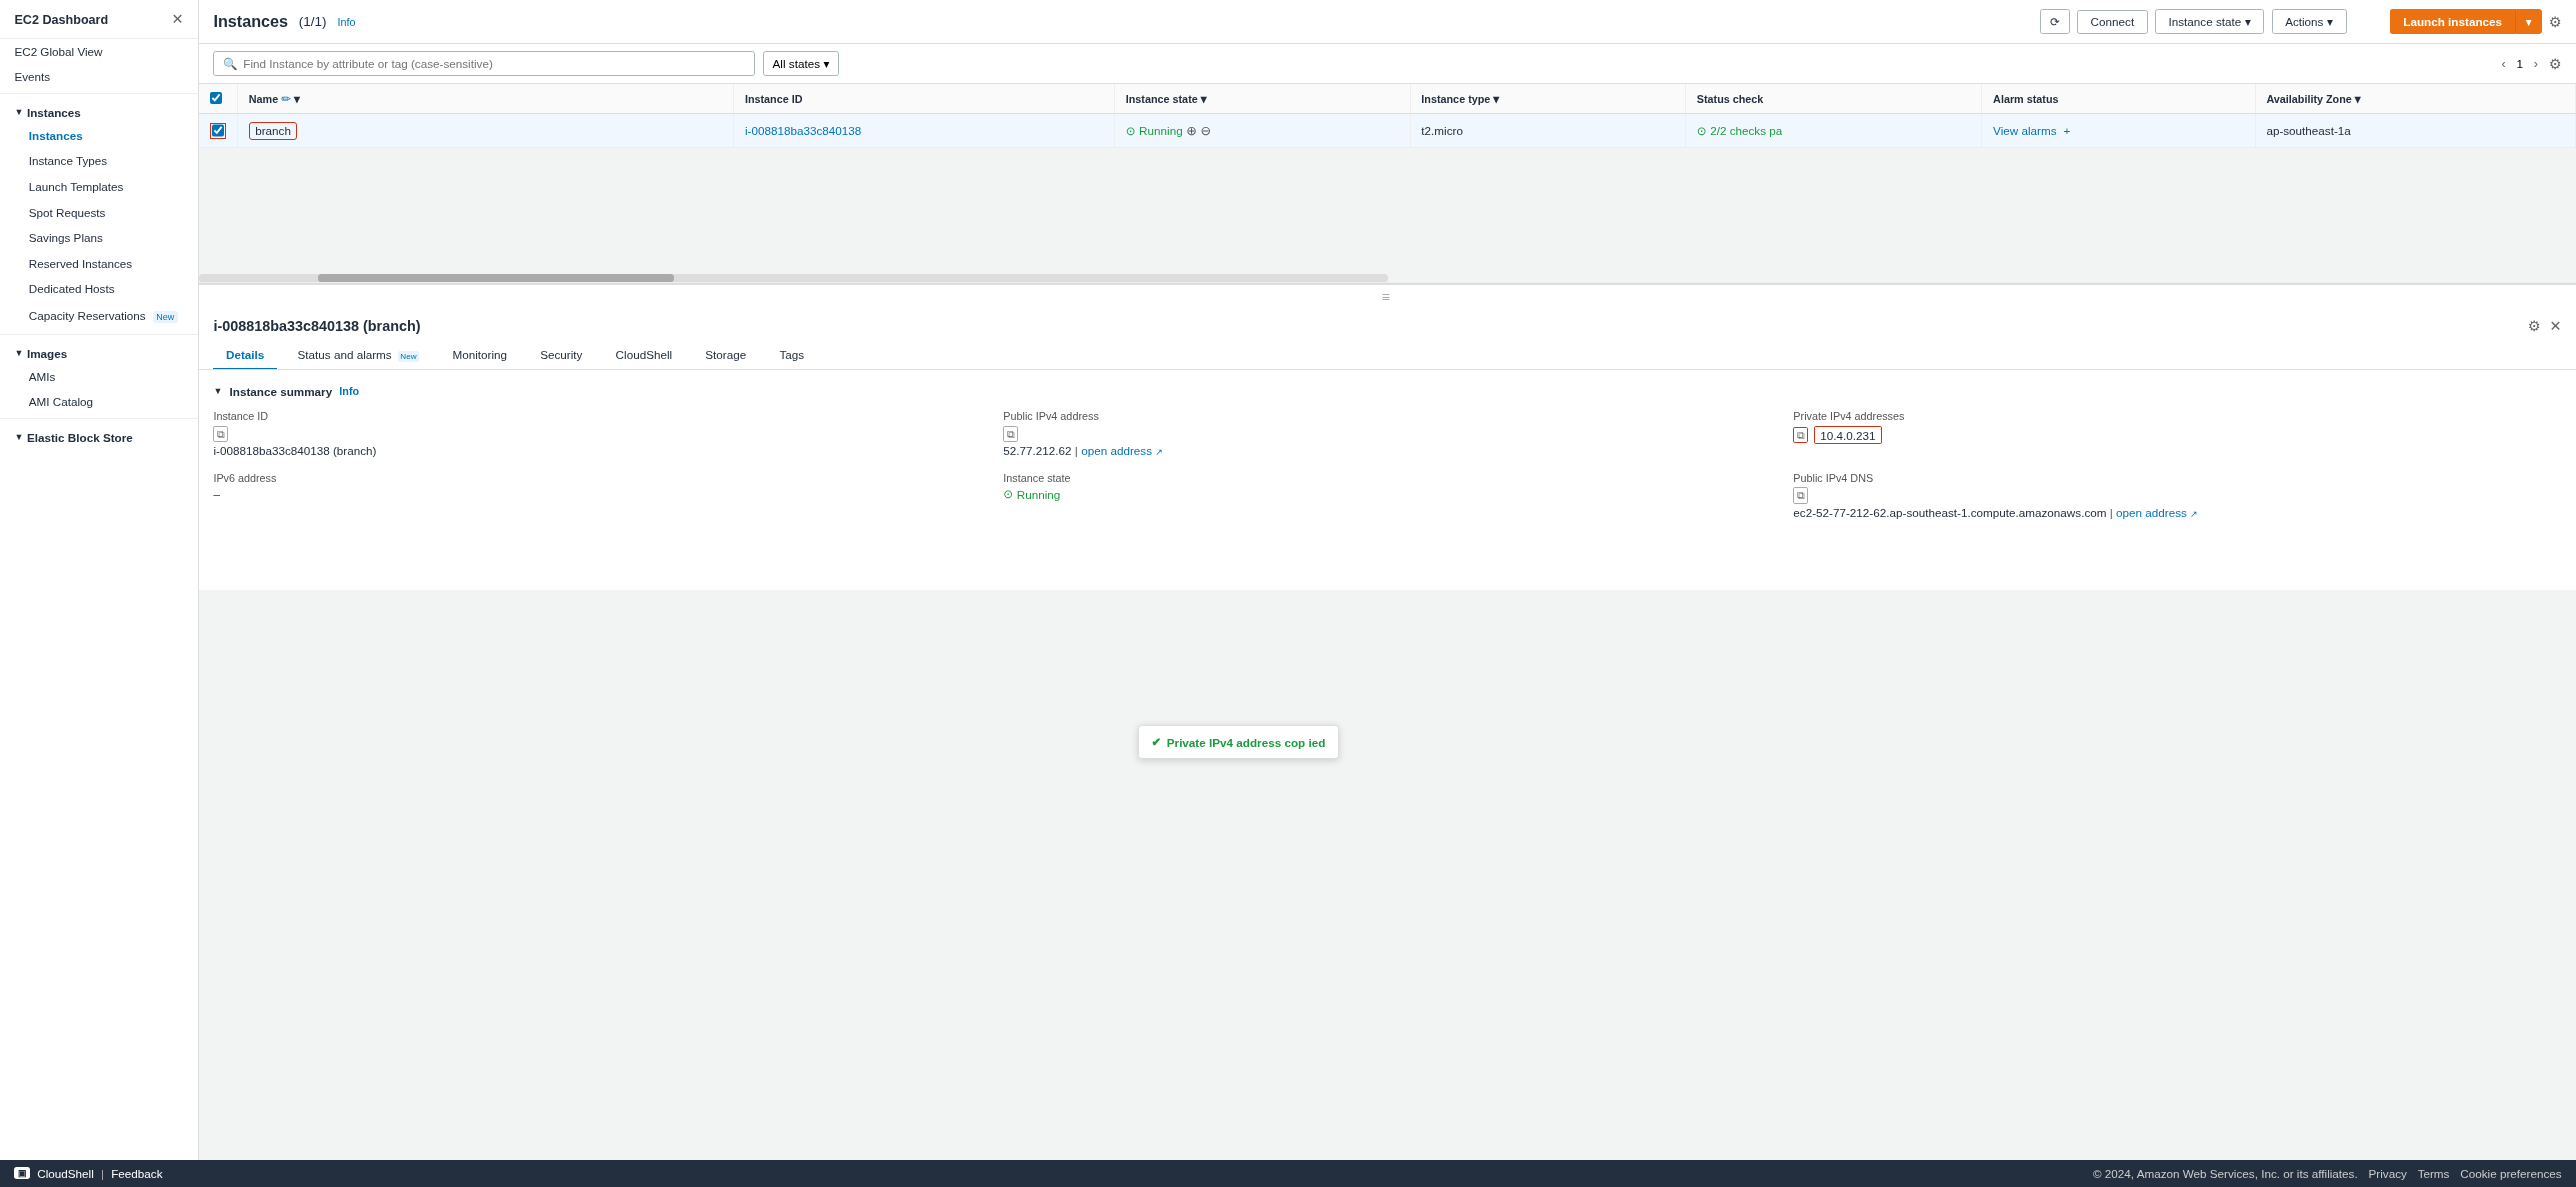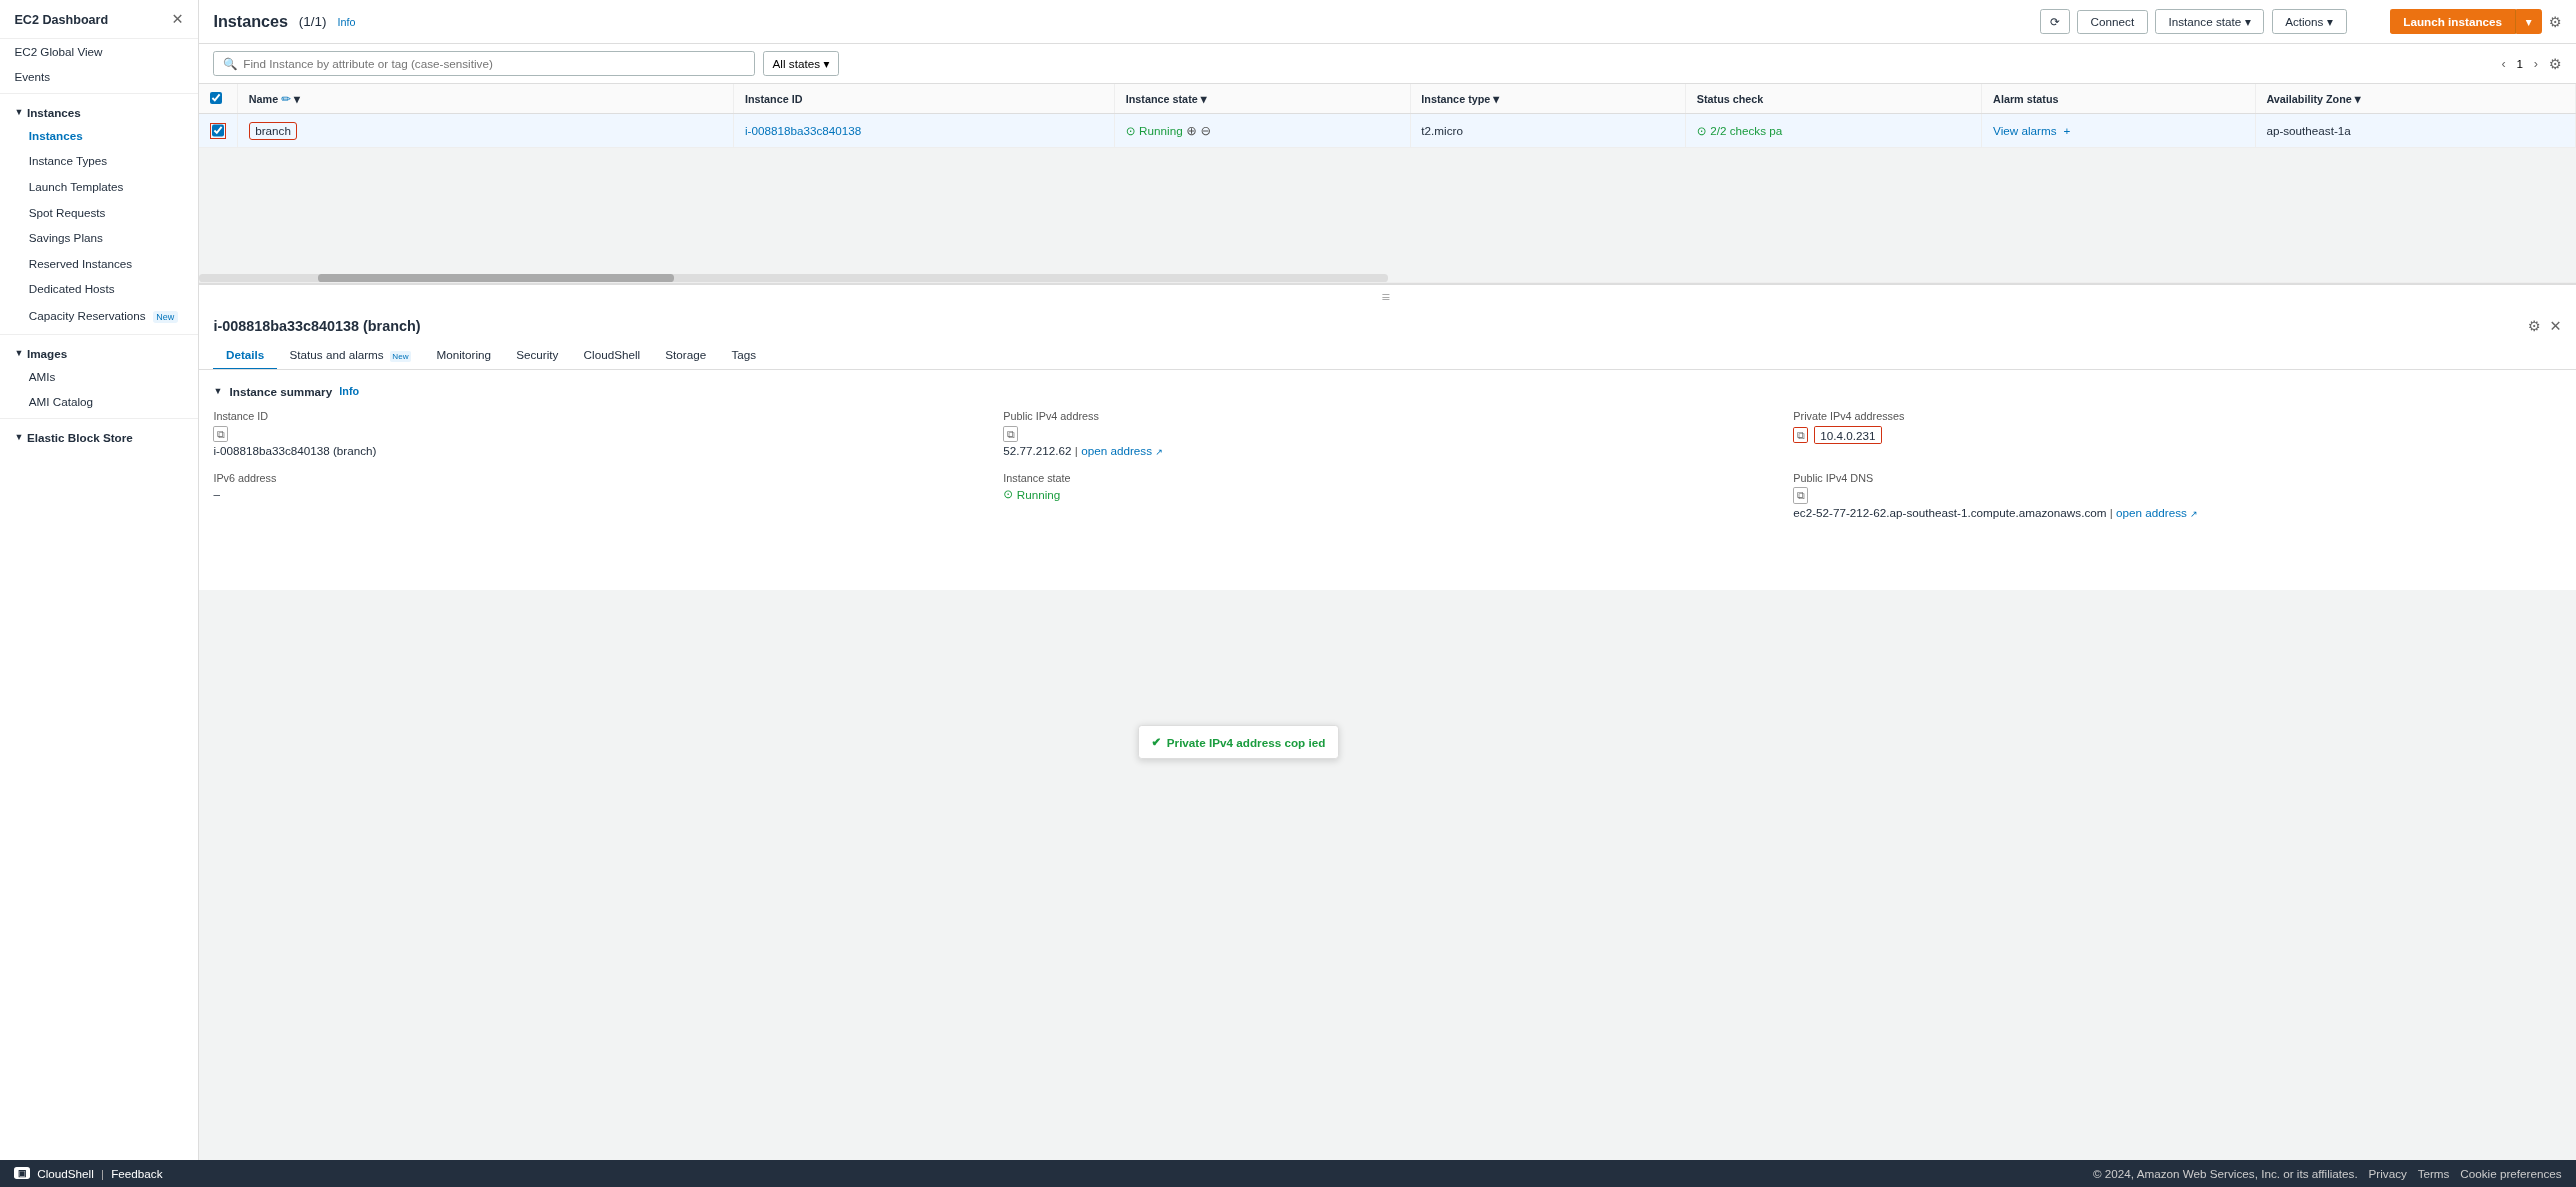--- a/index.html
+++ b/index.html
@@ -65,21 +65,21 @@
     .name-highlight { border: 1.8px solid #d13212; padding: 1.8px 5.4px; border-radius: 3px; display: inline-block; }
     .checkbox-highlight { border: 1.8px solid #d13212; padding: 0.9px; display: inline-flex; }
 
     
     .detail-panel { background: #fff; border-top: 2.7px solid #ddd; flex-shrink: 0; min-height: 307px; max-height: 379px; overflow-y: auto; }
     .detail-drag { text-align: center; padding: 3.6px; cursor: ns-resize; color: #aaa; font-size: 14.4px; letter-spacing: 3.6px; }
     .detail-header { display: flex; align-items: center; justify-content: space-between; padding: 9px 14.4px 0; }
     .detail-title { font-size: 14.4px; font-weight: 700; color: #232f3e; }
     .detail-header-icons { display: flex; gap: 9px; align-items: center; color: #666; }
     .detail-header-icons span { cursor: pointer; font-size: 14.4px; }
-    .detail-tabs { display: flex; gap: 0; border-bottom: 0.9px solid #ddd; padding: 0 14.4px; margin-top: 7.2px; }
+    .detail-tabs { display: flex; gap: 8px; border-bottom: 0.9px solid #ddd; padding: 0 14.4px; margin-top: 7.2px; }
     .detail-tab { padding: 7.2px 12.6px; cursor: pointer; font-size: 11.7px; color: #232f3e; border-bottom: 1.8px solid transparent; position: relative; }
     .detail-tab.active { color: #0073bb; border-bottom: 1.8px solid #0073bb; font-weight: 600; }
     .detail-tab .tab-badge { font-size: 8.1px; color: #0073bb; background: #e8f4fd; border-radius: 1.8px; padding: 0.9px 2.7px; margin-left: 2.7px; }
     .detail-body { padding: 14.4px; }
 
     
     .summary-header { display: flex; align-items: center; gap: 7.2px; margin-bottom: 12.6px; font-weight: 700; font-size: 11.7px; color: #232f3e; }
     .summary-arrow { font-size: 9px; }
     .summary-info-link { color: #0073bb; font-size: 10.8px; cursor: pointer; }
     .summary-grid { display: grid; grid-template-columns: repeat(3, 1fr); gap: 14.4px 21.7px; }

